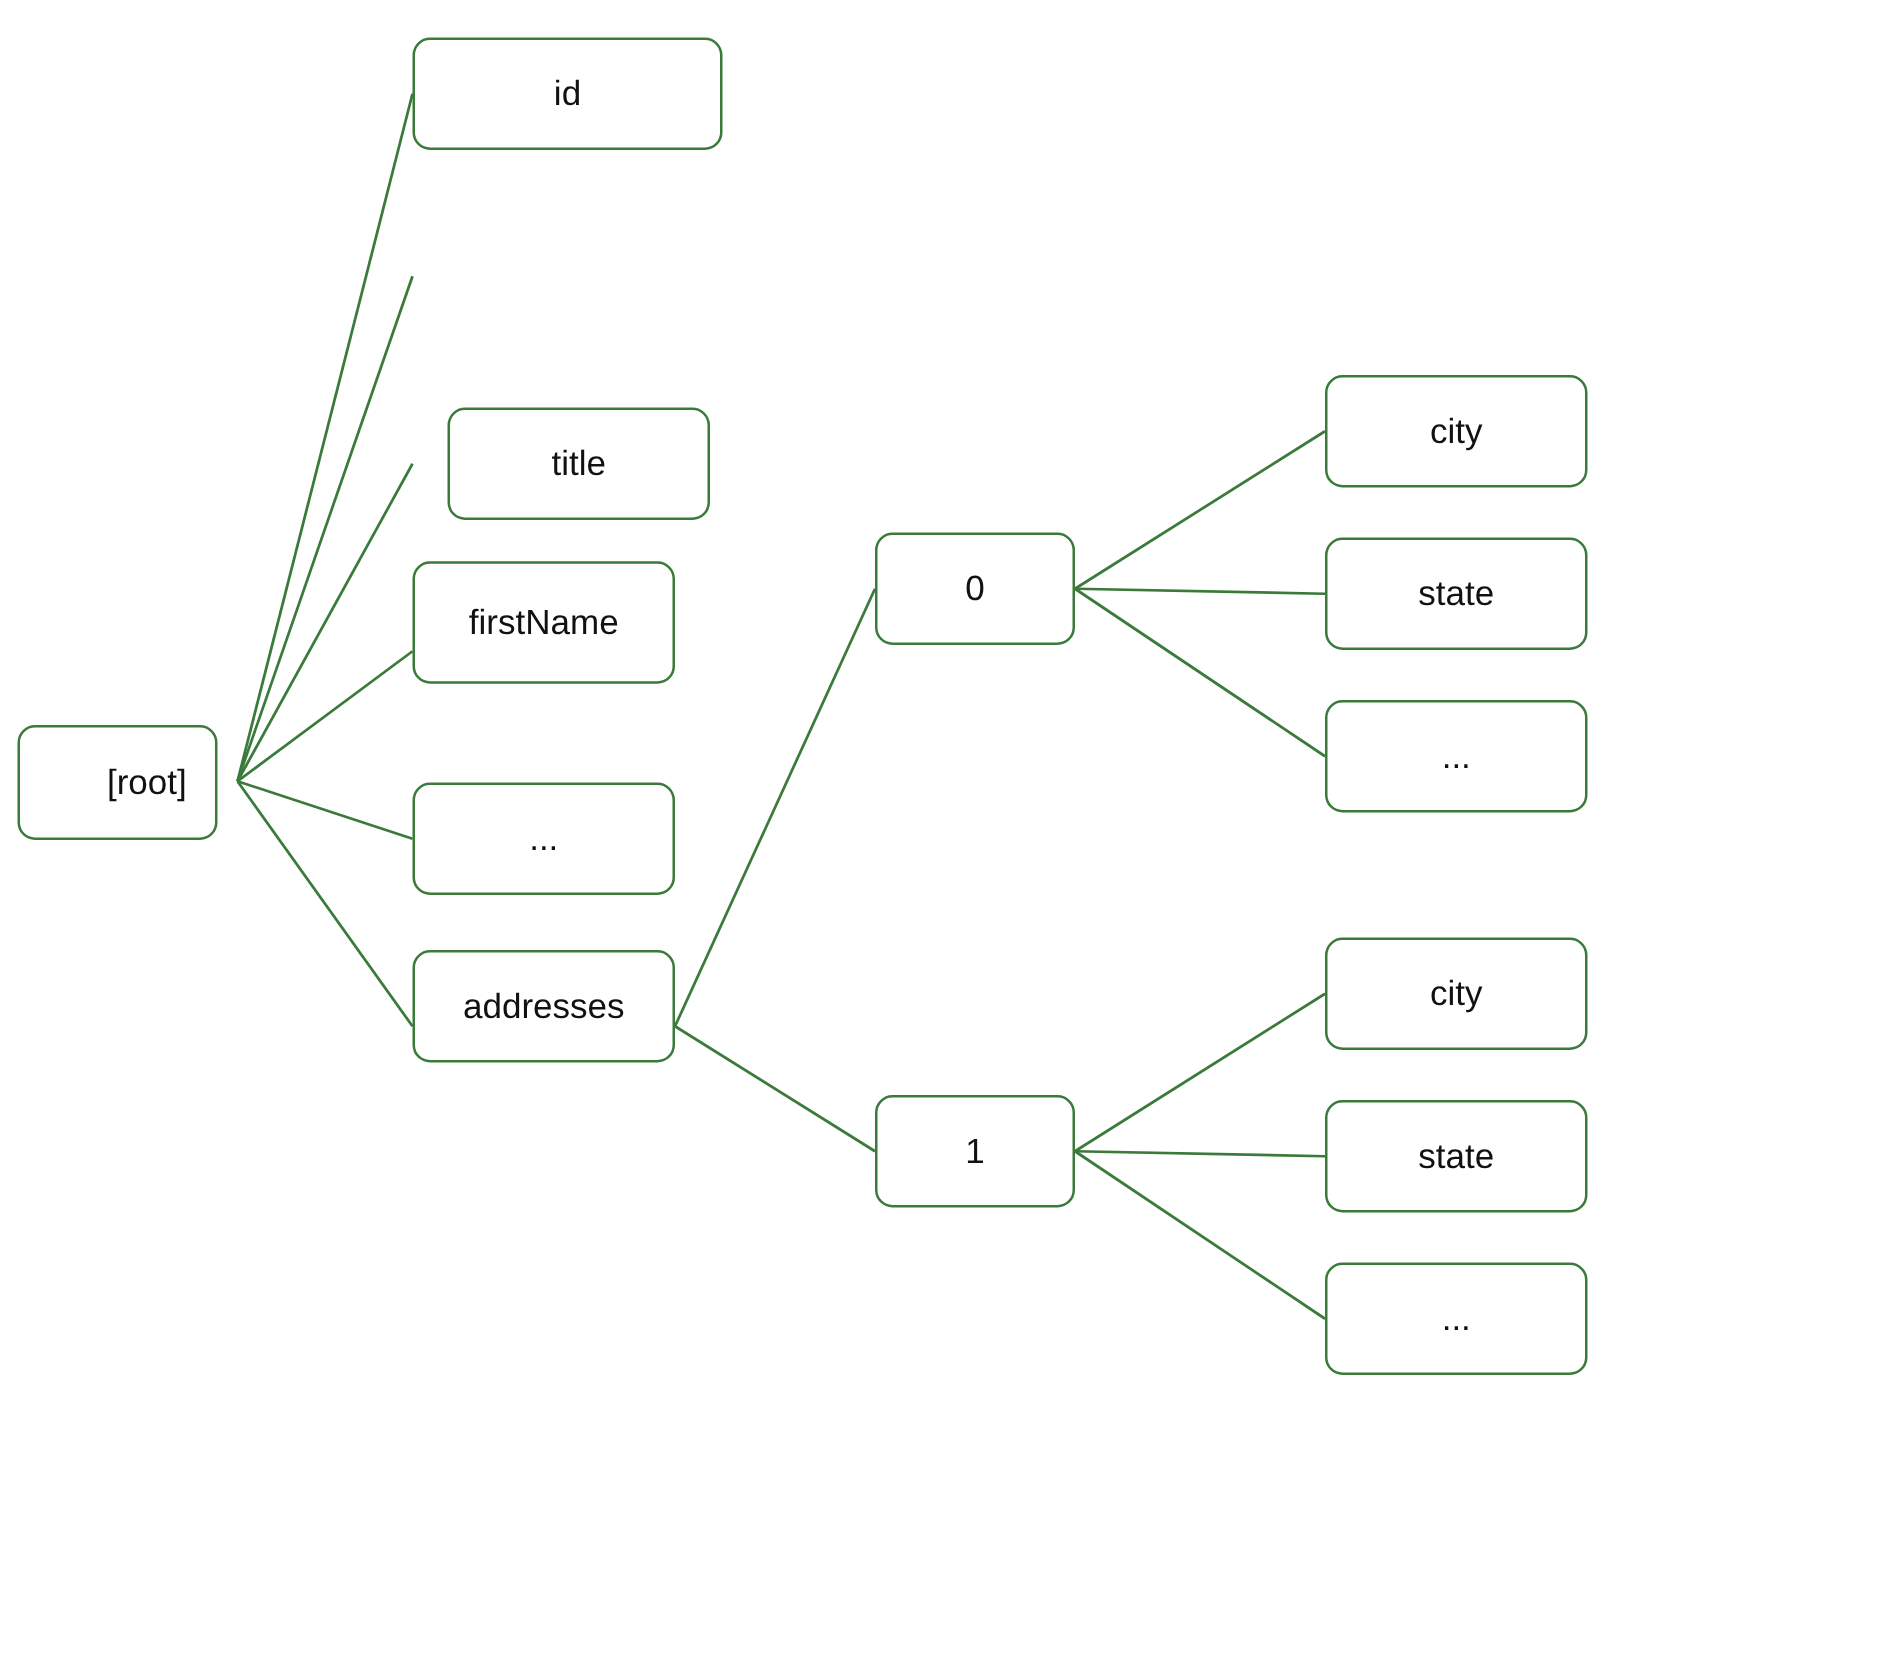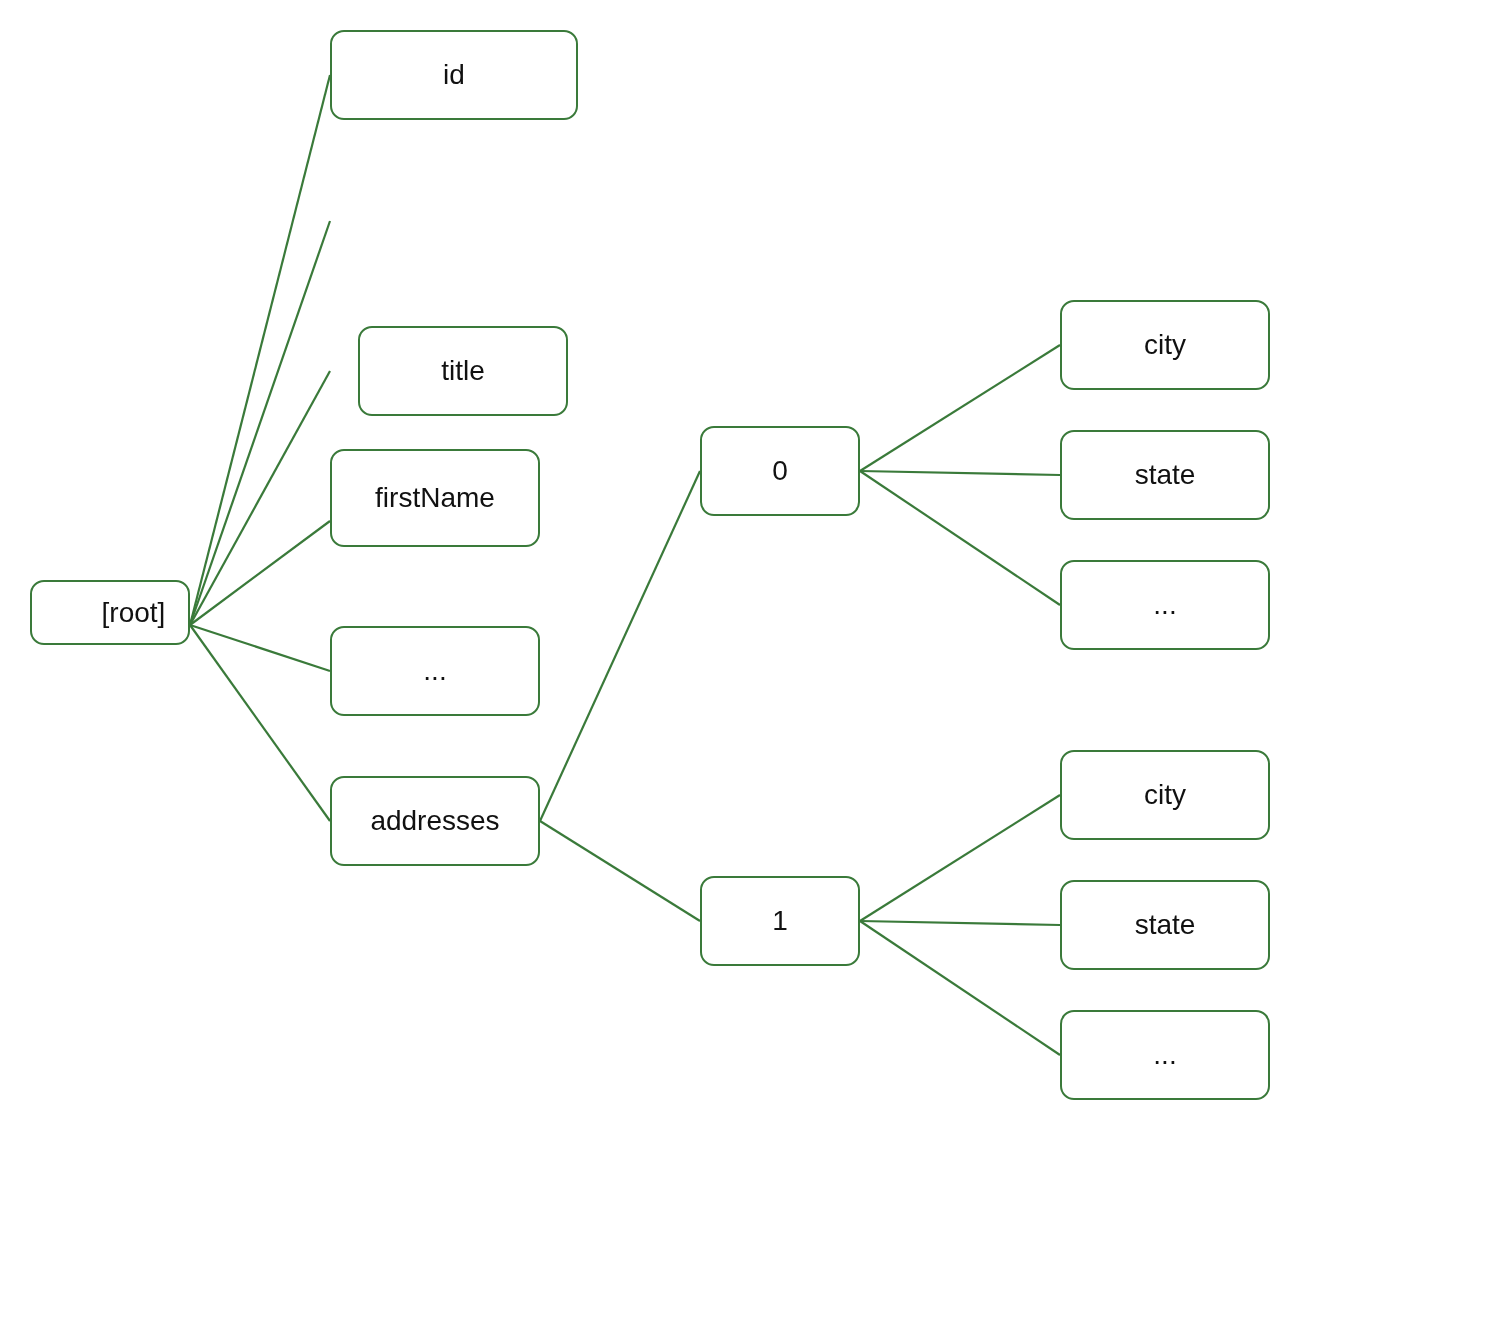--- a/index.html
+++ b/index.html
@@ -49,36 +49,36 @@
       <line x1="190" y1="625" x2="330" y2="821" stroke="#3a7a3a" stroke-width="2.2"></line>
       <line x1="540" y1="821" x2="700" y2="471" stroke="#3a7a3a" stroke-width="2.2"></line>
       <line x1="540" y1="821" x2="700" y2="921" stroke="#3a7a3a" stroke-width="2.2"></line>
       <line x1="860" y1="471" x2="1060" y2="345" stroke="#3a7a3a" stroke-width="2.2"></line>
       <line x1="860" y1="471" x2="1060" y2="475" stroke="#3a7a3a" stroke-width="2.2"></line>
       <line x1="860" y1="471" x2="1060" y2="605" stroke="#3a7a3a" stroke-width="2.2"></line>
       <line x1="860" y1="921" x2="1060" y2="795" stroke="#3a7a3a" stroke-width="2.2"></line>
       <line x1="860" y1="921" x2="1060" y2="925" stroke="#3a7a3a" stroke-width="2.2"></line>
       <line x1="860" y1="921" x2="1060" y2="1055" stroke="#3a7a3a" stroke-width="2.2"></line>
     </svg>
-<div class="node" style="left: 30px; top: 580px; width: 160px; height: 65px; padding-left: 47px;">
+<div class="node" style="left: 14px; top: 580px; width: 160px; height: 92px; padding-left: 47px;">
       <span>[root]</span>
     </div>
     <div class="node" style="left: 330px; top: 30px; width: 248px; height: 90px;">
       <span>id</span>
     </div>
     <div class="node" style="left: 330px; top: 326px; width: 210px; height: 90px; margin-left: 28px;">
       <span>title</span>
     </div>
     <div class="node" style="left: 330px; top: 449px; width: 210px; height: 98px;">
       <span>firstName</span>
     </div>
     <div class="node" style="left: 330px; top: 626px; width: 210px; height: 90px;">
       <span>...</span>
     </div>
-    <div class="node" style="left: 330px; top: 776px; width: 210px; height: 90px;">
+    <div class="node" style="left: 330px; top: 760px; width: 210px; height: 90px;">
       <span>addresses</span>
     </div>
     <div class="node" style="left: 700px; top: 426px; width: 160px; height: 90px;">
       <span>0</span>
     </div>
     <div class="node" style="left: 700px; top: 876px; width: 160px; height: 90px;">
       <span>1</span>
     </div>
     <div class="node" style="left: 1060px; top: 300px; width: 210px; height: 90px;">
       <span>city</span>

